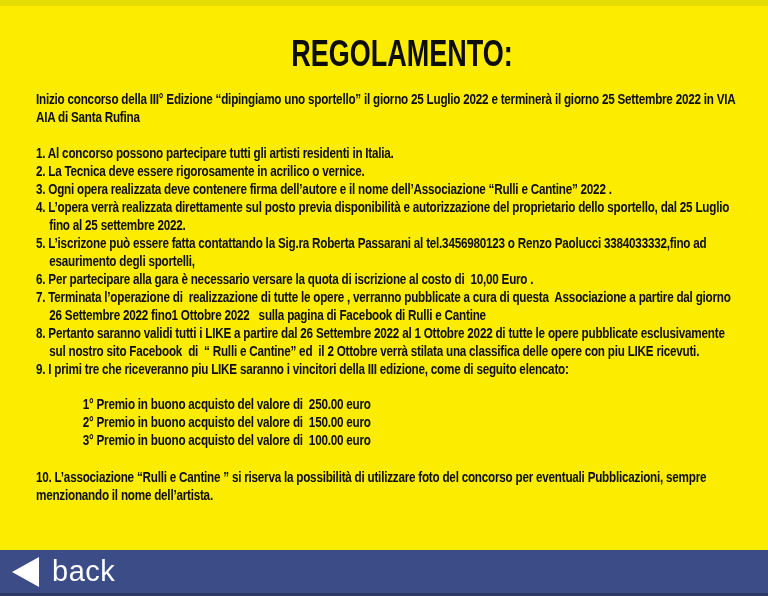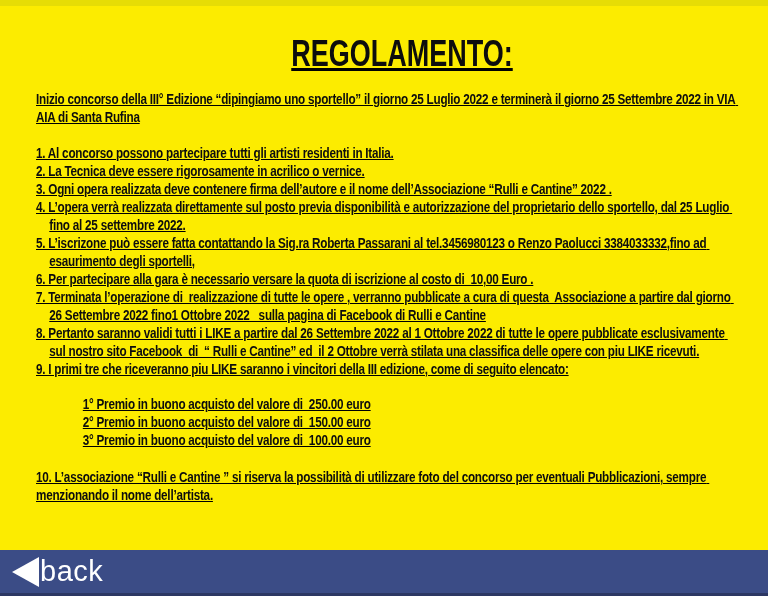--- a/index.html
+++ b/index.html
@@ -8,21 +8,20 @@
     font-family: "Liberation Sans", "DejaVu Sans", sans-serif;
     background: #fcec00;
     overflow: hidden;
   }
   .page {
     position: relative;
     width: 768px;
     height: 596px;
     background: #fcec00;
     overflow: hidden;
-    text-decoration: underline;
   }
   .top-strip {
     height: 6px;
     width: 100%;
     background: #e6dd05;
   }
   .content {
     position: relative;
     padding-left: 36px;
     padding-right: 0;
@@ -70,21 +69,21 @@
     width: 768px;
     height: 46px;
     background: #3b4c86;
     border-bottom: 3px solid #2c3763;
     display: flex;
     align-items: center;
   }
   .back-btn {
     display: flex;
     align-items: center;
-    gap: 1px;
+    gap: 13px;
     padding-left: 12px;
     cursor: pointer;
     background: transparent;
     border: none;
     justify-content: center;
   }
   .tri {
     width: 0;
     height: 0;
     border-top: 15px solid transparent;

